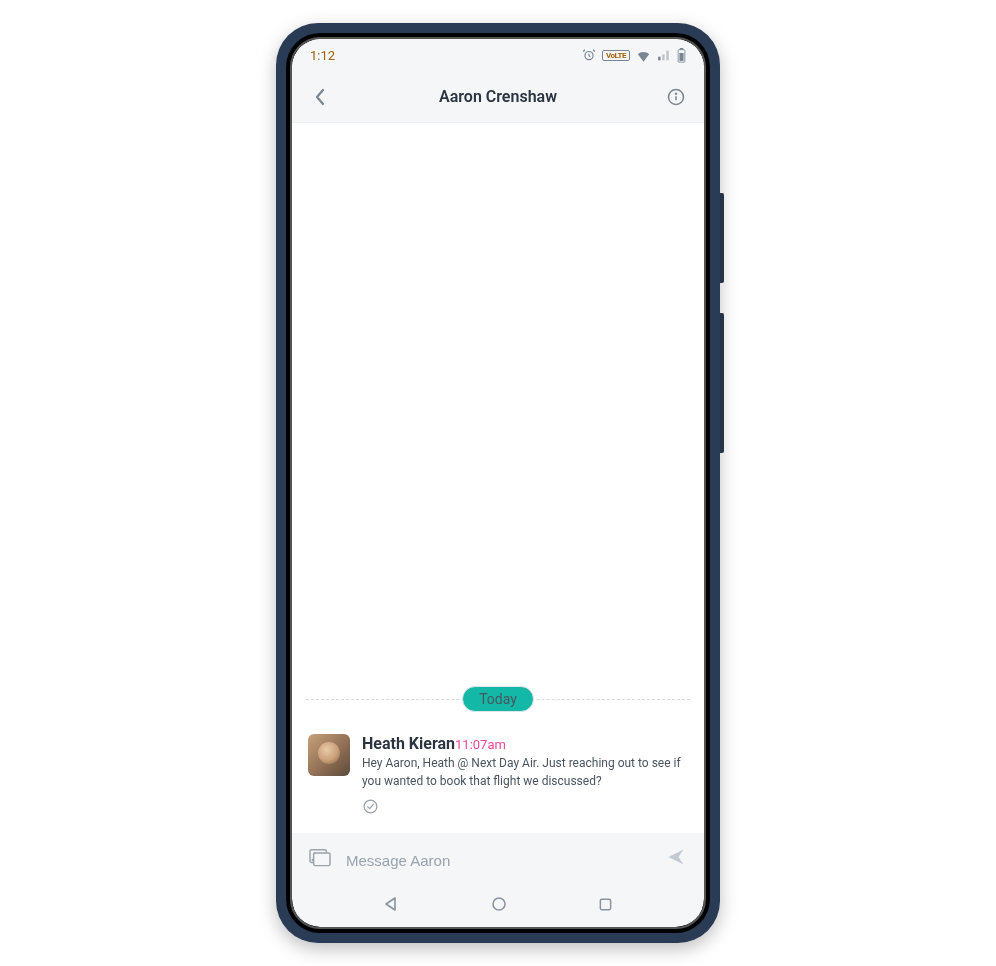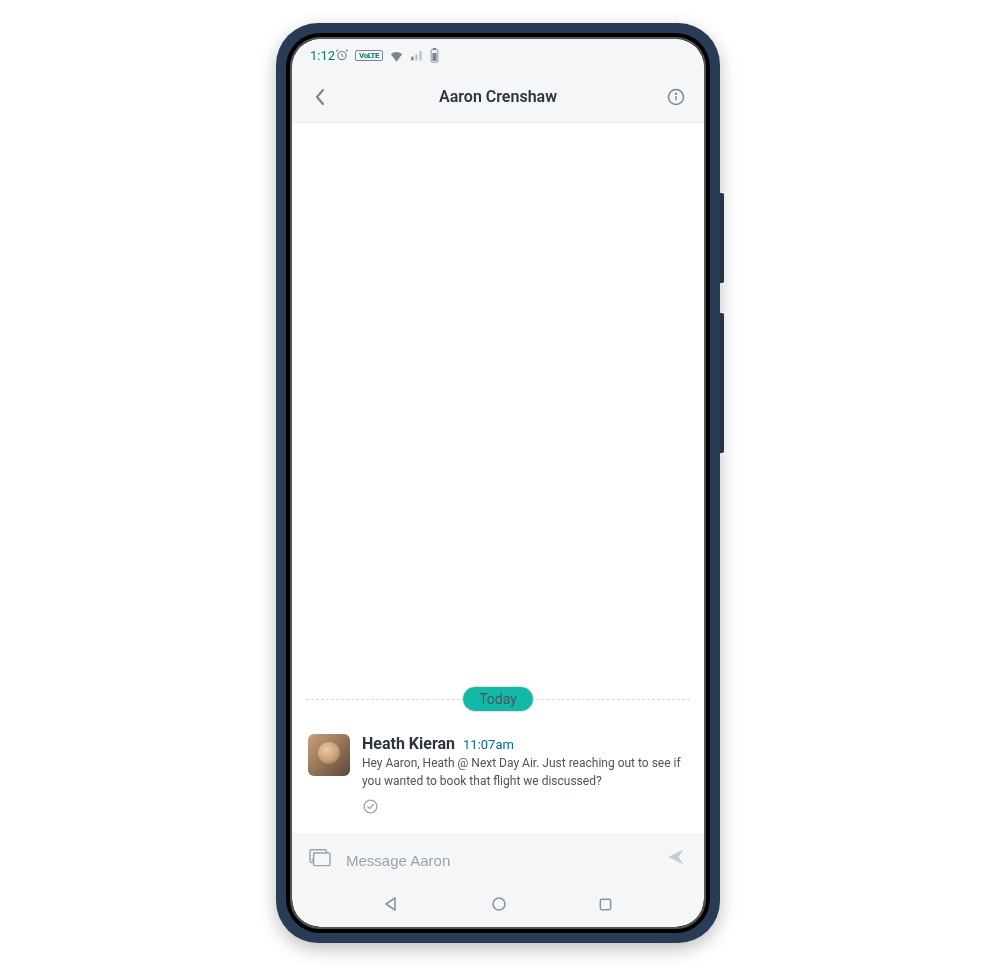--- a/index.html
+++ b/index.html
@@ -53,23 +53,24 @@
     display: flex;
     flex-direction: column;
     border-radius: 28px 28px 0 0;
     overflow: hidden;
   }
   .statusbar {
     height: 32px;
     background: #f4f6f8;
     display: flex;
     align-items: center;
+    justify-content: space-between;
     padding: 0 18px;
     font-size: 13px;
-    color: #0f766e;
+    color: #a16207;
   }
   .status-icons { display: flex; align-items: center; gap: 6px; }
   .appbar {
     height: 52px;
     background: #f4f6f8;
     display: flex;
     align-items: center;
     justify-content: space-between;
     padding: 0 14px;
     border-bottom: 1px solid #eceff2;
@@ -128,23 +129,23 @@
   }
   .avatar::after{
     content:"";
     position:absolute;
     left:10px; top:8px;
     width:22px; height:22px;
     border-radius:50%;
     background: radial-gradient(circle at 40% 35%, #e9c9a8 0%, #caa079 55%, #7a5b44 100%);
   }
   .msg-body { flex: 1; }
-  .msg-head { display: flex; align-items: baseline; gap: 8px; margin-bottom: 2px;}
+  .msg-head { display: flex; align-items: baseline; margin-bottom: 2px;}
   .sender { font-weight: 700; font-size: 16px; color: #2b3440; }
-  .time { font-size: 13px; color: #0369a1; }
+  .time { font-size: 13px; color: #ec4899; }
   .msg-text { font-size: 12px; color: #4a5560; line-height: 1.45; }
   .delivered { margin-top: 8px; color: #9aa3ad; }
   .composer {
     background: #f4f6f8;
     padding: 10px 14px;
     display: flex;
     align-items: center;
     gap: 12px;
   }
   .msg-input {

